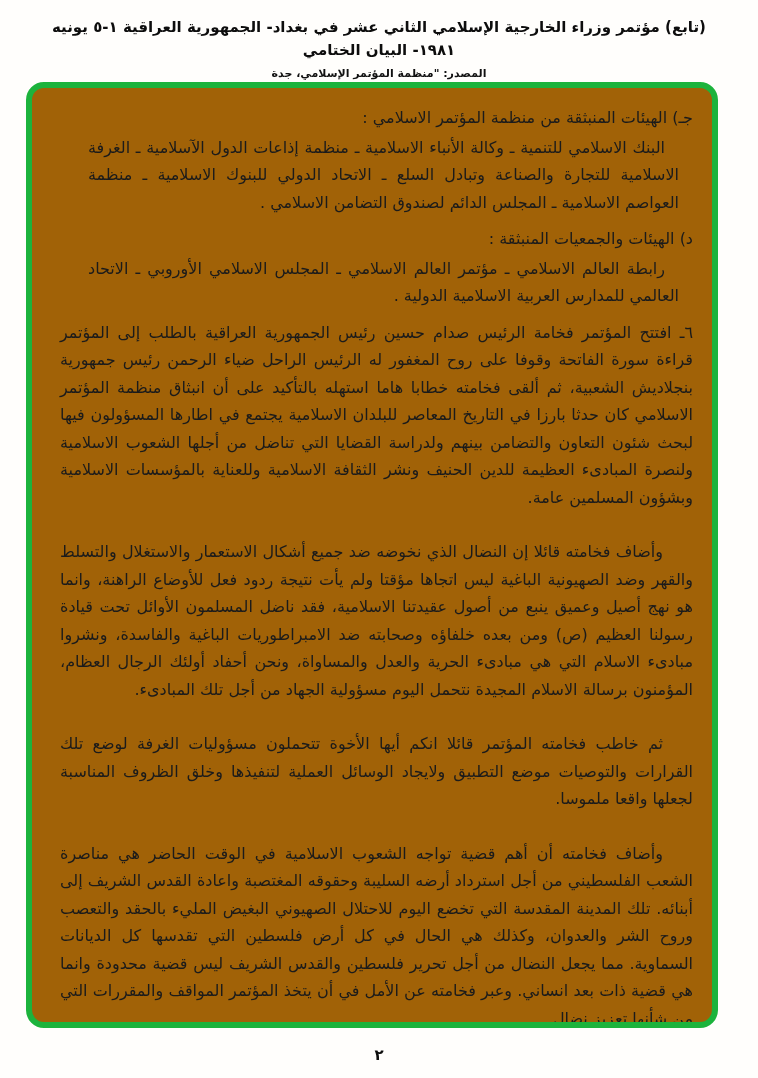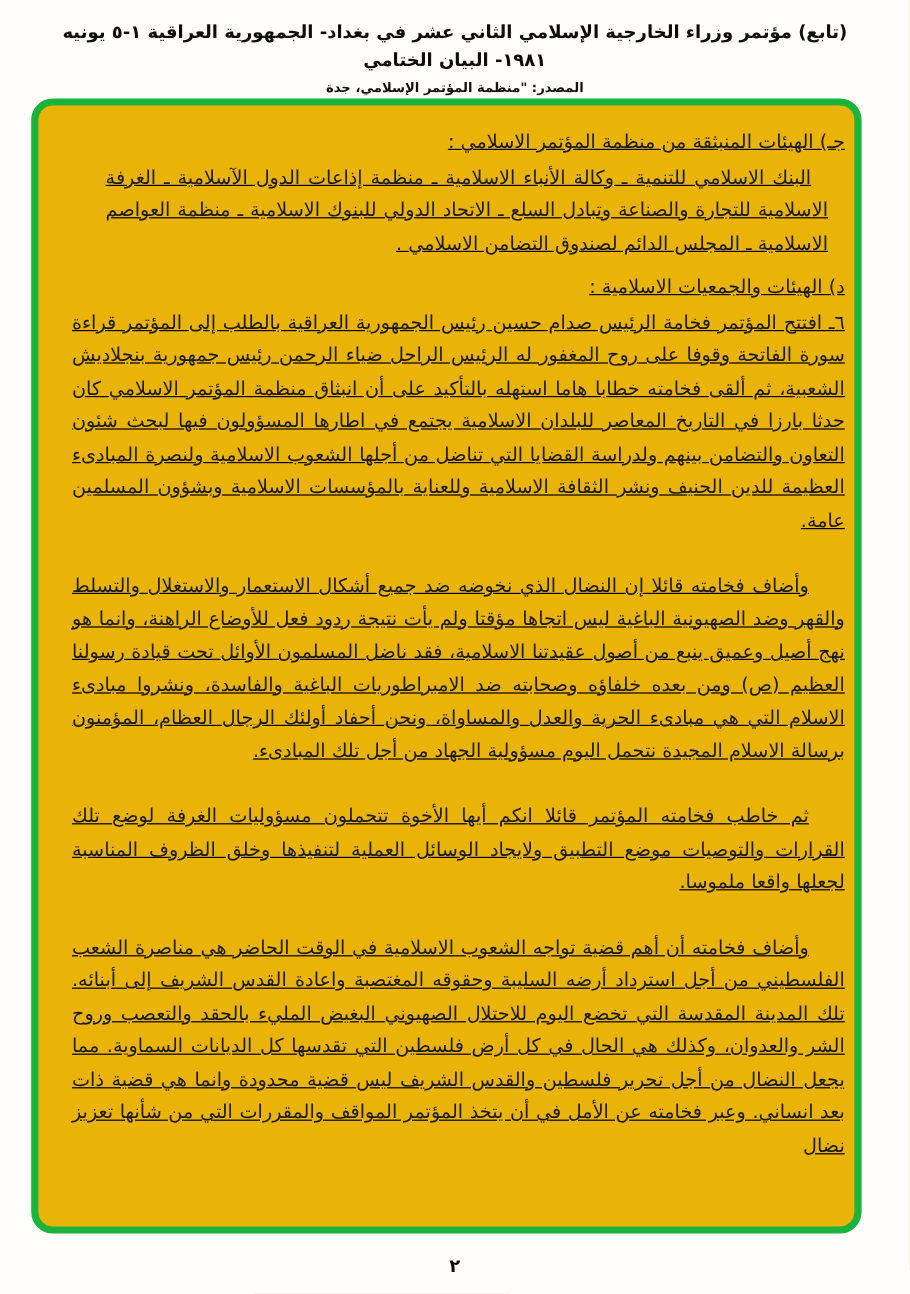--- a/index.html
+++ b/index.html
@@ -37,25 +37,24 @@
   }
   .frame {
     box-sizing: border-box;
     position: absolute;
     top: 82px;
     left: 26px;
     width: 692px;
     height: 946px;
     border: 6px solid #1cb33c;
     border-radius: 18px;
-    padding: 16px 8px 8px 28px;
-    background: #eab308;
+    padding: 16px 19px 8px 28px;
+    background: #a16207;
     overflow: hidden;
     direction: rtl;
-    text-decoration: underline;
   }
   .frame p {
     margin: 0 0 9px 0;
     font-size: 16px;
     line-height: 1.72;
     color: #1b1b1b;
     text-align: justify;
     direction: rtl;
   }
   .frame p.sec-head {
@@ -91,21 +90,22 @@
 
   <div class="header">
     <div class="title">(تابع) مؤتمر وزراء الخارجية الإسلامي الثاني عشر في بغداد- الجمهورية العراقية ١-٥ يونيه ١٩٨١- البيان الختامي</div>
     <div class="source">المصدر: "منظمة المؤتمر الإسلامي، جدة</div>
   </div>
 
   <div class="frame">
     <p class="sec-head">جـ) الهيئات المنبثقة من منظمة المؤتمر الاسلامي :</p>
     <p class="hang">البنك الاسلامي للتنمية ـ وكالة الأنباء الاسلامية ـ منظمة إذاعات الدول الآسلامية ـ الغرفة الاسلامية للتجارة والصناعة وتبادل السلع ـ الاتحاد الدولي للبنوك الاسلامية ـ منظمة العواصم الاسلامية ـ المجلس الدائم لصندوق التضامن الاسلامي .</p>
 
-    <p class="sec-head">د) الهيئات والجمعيات الاسلامية :</p>
+    <p class="sec-head">د) الهيئات والجمعيات المنبثقة :</p>
+    <p class="hang">رابطة العالم الاسلامي ـ مؤتمر العالم الاسلامي ـ المجلس الاسلامي الأوروبي ـ الاتحاد العالمي للمدارس العربية الاسلامية الدولية .</p>
 
     <p>٦ـ افتتح المؤتمر فخامة الرئيس صدام حسين رئيس الجمهورية العراقية بالطلب إلى المؤتمر قراءة سورة الفاتحة وقوفا على روح المغفور له الرئيس الراحل ضياء الرحمن رئيس جمهورية بنجلاديش الشعبية، ثم ألقى فخامته خطابا هاما استهله بالتأكيد على أن انبثاق منظمة المؤتمر الاسلامي كان حدثا بارزا في التاريخ المعاصر للبلدان الاسلامية يجتمع في اطارها المسؤولون فيها لبحث شئون التعاون والتضامن بينهم ولدراسة القضايا التي تناضل من أجلها الشعوب الاسلامية ولنصرة المبادىء العظيمة للدين الحنيف ونشر الثقافة الاسلامية وللعناية بالمؤسسات الاسلامية وبشؤون المسلمين عامة.</p>
     <p class="indent">وأضاف فخامته قائلا إن النضال الذي نخوضه ضد جميع أشكال الاستعمار والاستغلال والتسلط والقهر وضد الصهيونية الباغية ليس اتجاها مؤقتا ولم يأت نتيجة ردود فعل للأوضاع الراهنة، وانما هو نهج أصيل وعميق ينبع من أصول عقيدتنا الاسلامية، فقد ناضل المسلمون الأوائل تحت قيادة رسولنا العظيم (ص) ومن بعده خلفاؤه وصحابته ضد الامبراطوريات الباغية والفاسدة، ونشروا مبادىء الاسلام التي هي مبادىء الحرية والعدل والمساواة، ونحن أحفاد أولئك الرجال العظام، المؤمنون برسالة الاسلام المجيدة نتحمل اليوم مسؤولية الجهاد من أجل تلك المبادىء.</p>
     <p class="indent">ثم خاطب فخامته المؤتمر قائلا انكم أيها الأخوة تتحملون مسؤوليات الغرفة لوضع تلك القرارات والتوصيات موضع التطبيق ولايجاد الوسائل العملية لتنفيذها وخلق الظروف المناسبة لجعلها واقعا ملموسا.</p>
     <p class="indent">وأضاف فخامته أن أهم قضية تواجه الشعوب الاسلامية في الوقت الحاضر هي مناصرة الشعب الفلسطيني من أجل استرداد أرضه السليبة وحقوقه المغتصبة واعادة القدس الشريف إلى أبنائه. تلك المدينة المقدسة التي تخضع اليوم للاحتلال الصهيوني البغيض المليء بالحقد والتعصب وروح الشر والعدوان، وكذلك هي الحال في كل أرض فلسطين التي تقدسها كل الديانات السماوية. مما يجعل النضال من أجل تحرير فلسطين والقدس الشريف ليس قضية محدودة وانما هي قضية ذات بعد انساني. وعبر فخامته عن الأمل في أن يتخذ المؤتمر المواقف والمقررات التي من شأنها تعزيز نضال</p>
   </div>
 
   <div class="footer">
     <span class="pagenum">٢</span>
   </div>

